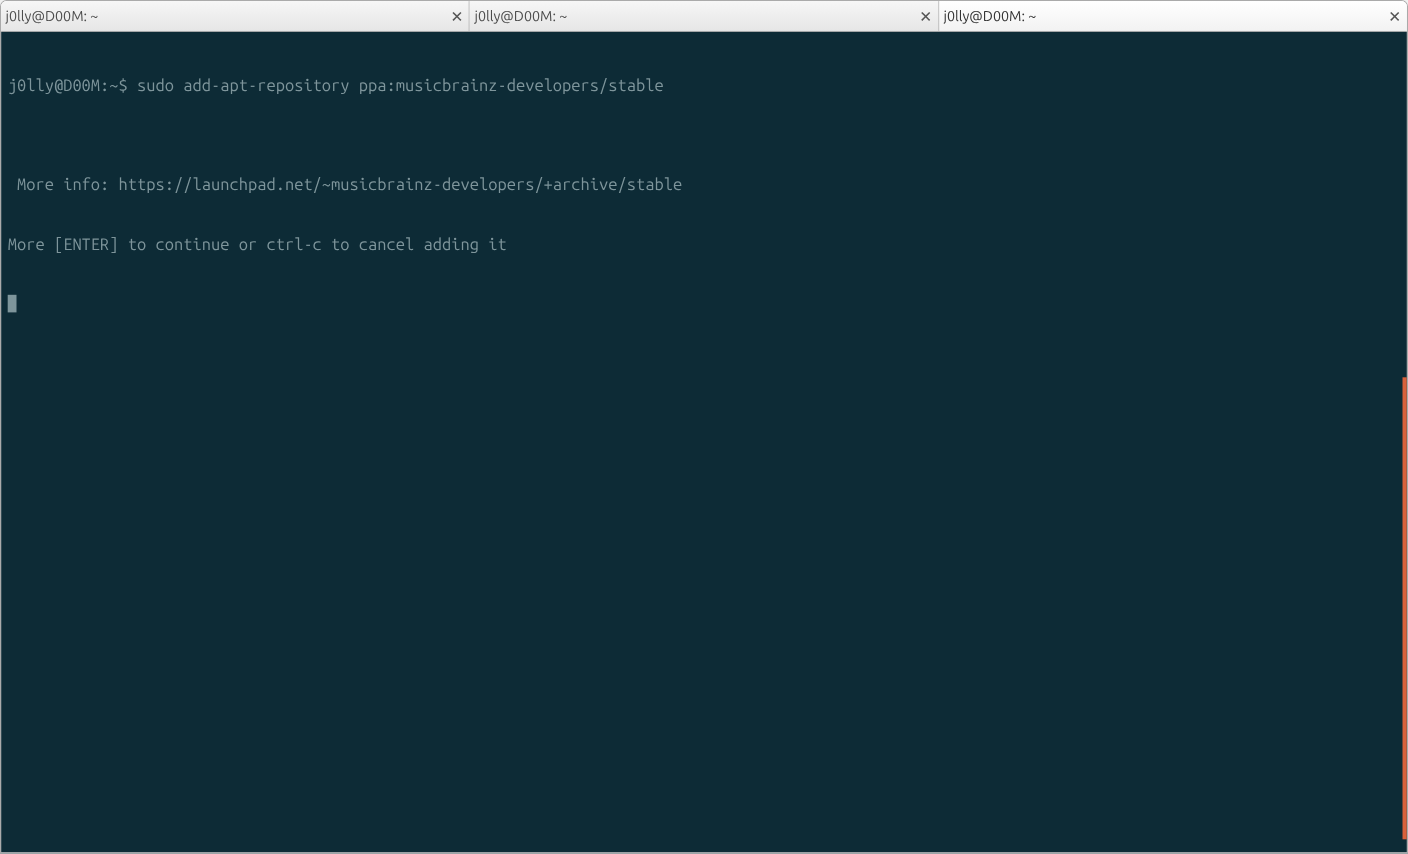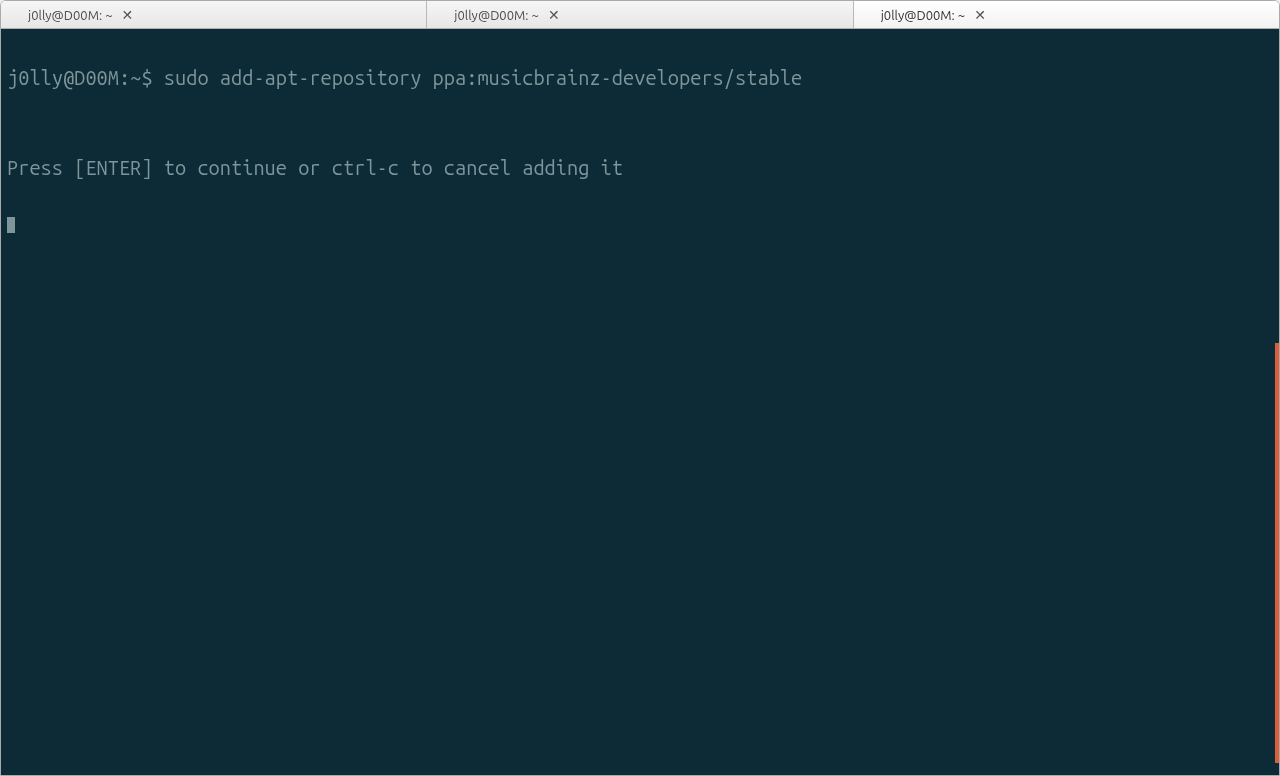--- a/index.html
+++ b/index.html
@@ -26,21 +26,22 @@
     .tab-bar {
       display: flex;
       height: 28px;
       background: linear-gradient(to bottom, #fdfdfd, #e8e8e8);
       border-bottom: 1px solid #b0b0b0;
     }
     .tab {
       flex: 1;
       display: flex;
       align-items: center;
-      padding: 0 27px;
+      justify-content: space-between;
+      padding: 0 4px;
       font-size: 13px;
       color: #4c4c4c;
       border-right: 1px solid #b8b8b8;
       background: linear-gradient(to bottom, #f6f6f6 0%, #e6e6e6 100%);
       cursor: pointer;
       min-width: 0;
     }
     .tab:last-child {
       border-right: none;
     }
@@ -65,21 +66,21 @@
       line-height: 1;
       cursor: pointer;
       flex-shrink: 0;
       margin-left: 8px;
     }
     .terminal {
       flex: 1;
       background: #0d2b36;
       padding: 4px 6px;
       font-family: "Ubuntu Mono", "DejaVu Sans Mono", monospace;
-      font-size: 20px;
+      font-size: 15px;
       line-height: 18px;
       color: #7e959b;
       white-space: pre;
       position: relative;
       overflow: hidden;
     }
     .term-line {
       white-space: pre;
     }
     .prompt-user { color: #7e959b; }
@@ -114,17 +115,18 @@
       <span class="tab-close">✕</span>
     </div>
     <div class="tab active">
       <span class="tab-label">j0lly@D00M: ~</span>
       <span class="tab-close">✕</span>
     </div>
   </div>
   <div class="terminal">
     <div class="term-line"><span class="prompt-user">j0lly@D00M:~$ </span><span class="command">sudo add-apt-repository ppa:musicbrainz-developers/stable</span></div>
     <div class="term-line"></div>
-    <div class="term-line">Press [ENTER] to continue or ctrl-c to cancel adding it</div>
+    <div class="term-line"> More info: https://launchpad.net/~musicbrainz-developers/+archive/stable</div>
+    <div class="term-line">More [ENTER] to continue or ctrl-c to cancel adding it</div>
     <div class="term-line"><span class="cursor"></span></div>
     <div class="scroll-indicator"></div>
   </div>
 </div>
 
 </body></html>

